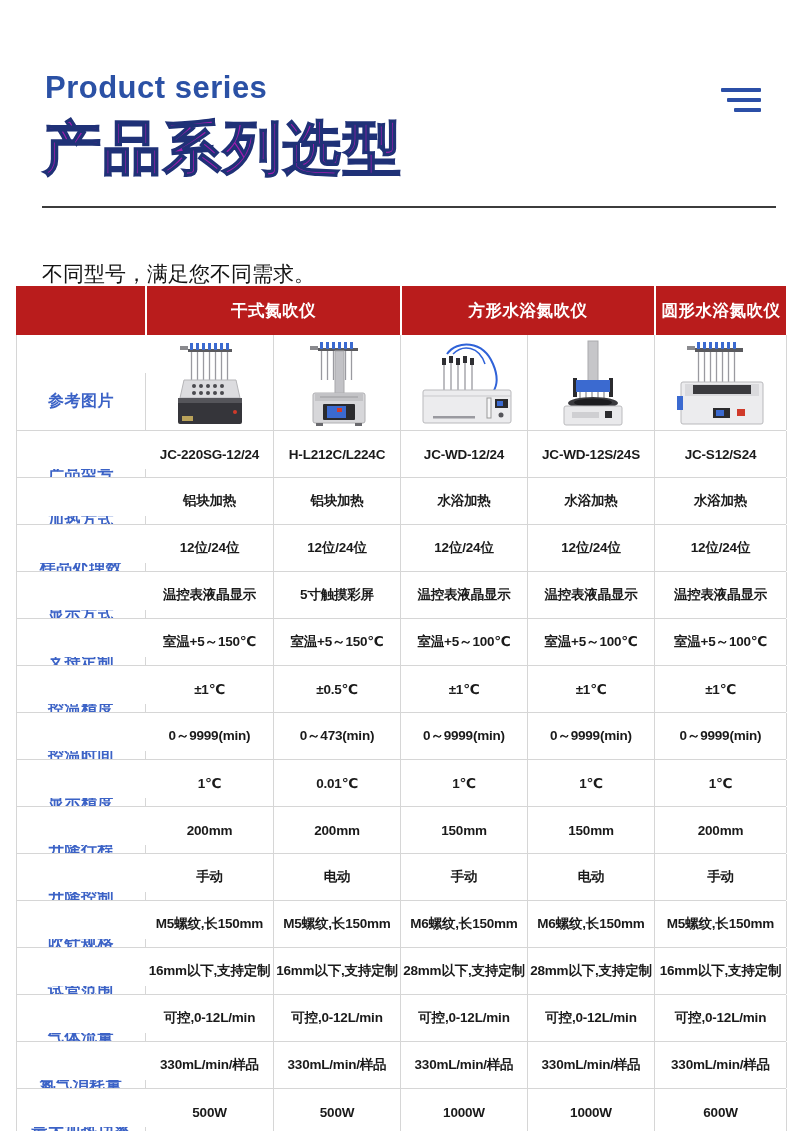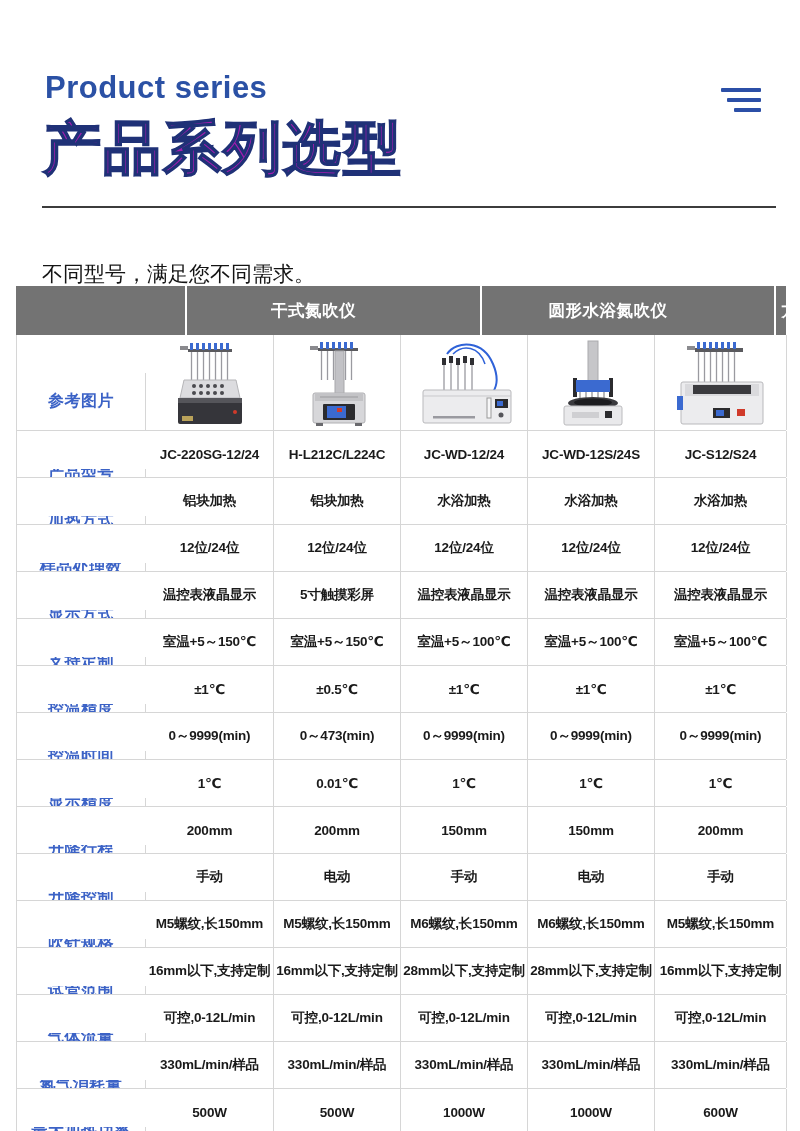--- a/index.html
+++ b/index.html
@@ -23,21 +23,21 @@
   .menu-icon .b1{top:2px;width:40px;}
   .menu-icon .b2{top:12px;width:34px;}
   .menu-icon .b3{top:22px;width:27px;}
   .divider{position:absolute;left:42px;top:206px;width:734px;height:2px;background:#3c3c3c;}
   .subtitle{position:absolute;left:42px;top:227px;font-size:21px;font-weight:500;color:#141414;margin-top:33px;}
 
   
   .spec-table{position:absolute;left:16px;top:286px;width:770px;}
   .thead{
     display:grid;grid-template-columns:129px 255px 254px 132px;
-    height:49px;background:#737373;gap:40px;
+    height:49px;background:#b91c1c;
   }
   .th{
     display:flex;align-items:center;justify-content:center;
     color:#ffffff;font-size:16.5px;font-weight:700;letter-spacing:0.5px;
   }
   .th + .th{border-left:2px solid #ffffff;}
   .tbody{border-left:1px solid #d6d6d6;}
   .trow{display:grid;grid-template-columns:129px 128px 127px 127px 127px 132px;height:46px;border-bottom:1px solid #d6d6d6;}
   .trow.img-row{height:95px;}
   .tlabel,.tcell{
@@ -64,22 +64,22 @@
   </div>
 
   <div class="divider"></div>
   <div class="subtitle">不同型号，满足您不同需求。</div>
 
   <div class="spec-table">
 
     <div class="thead">
       <div class="th"></div>
       <div class="th">干式氮吹仪</div>
+      <div class="th">方形水浴氮吹仪</div>
       <div class="th">圆形水浴氮吹仪</div>
-      <div class="th">方形水浴氮吹仪</div>
     </div>
 
     <div class="tbody">
 
       <div class="trow img-row">
         <div class="tlabel">参考图片</div>
 
         <div class="tcell">
 
           <svg width="120" height="90" viewBox="0 0 120 90">

